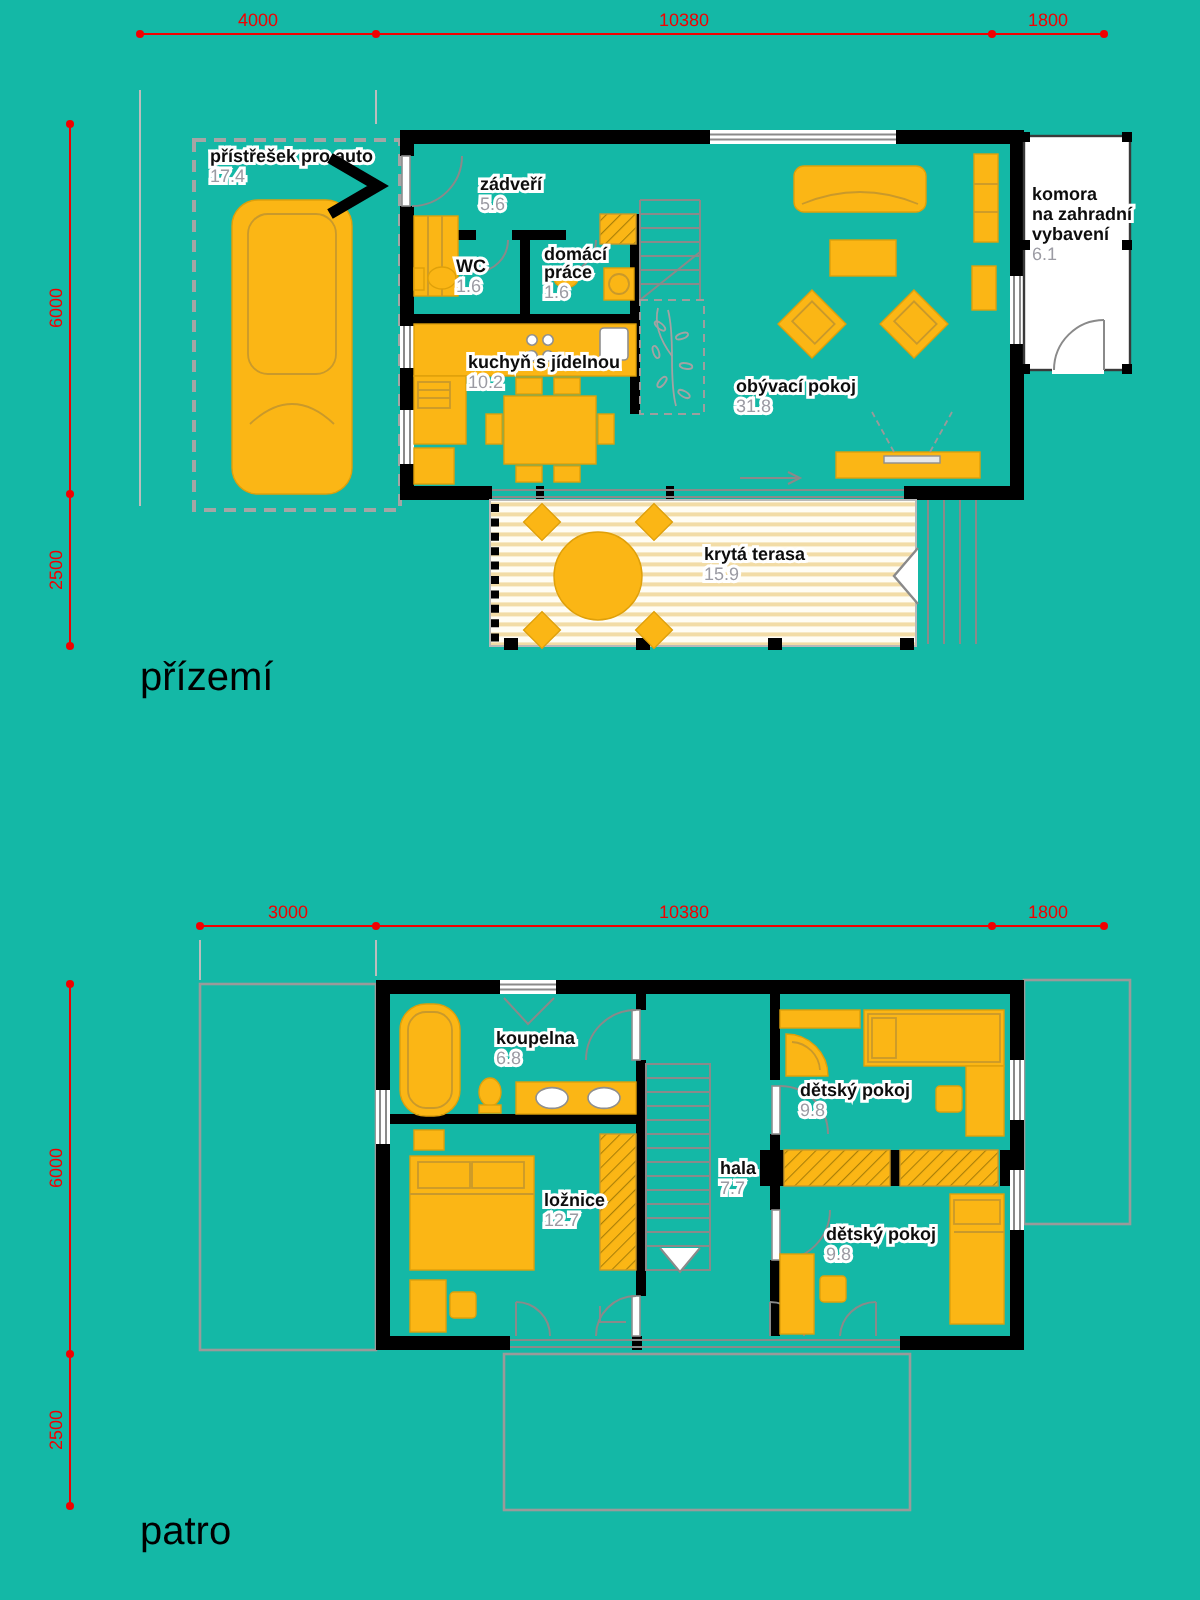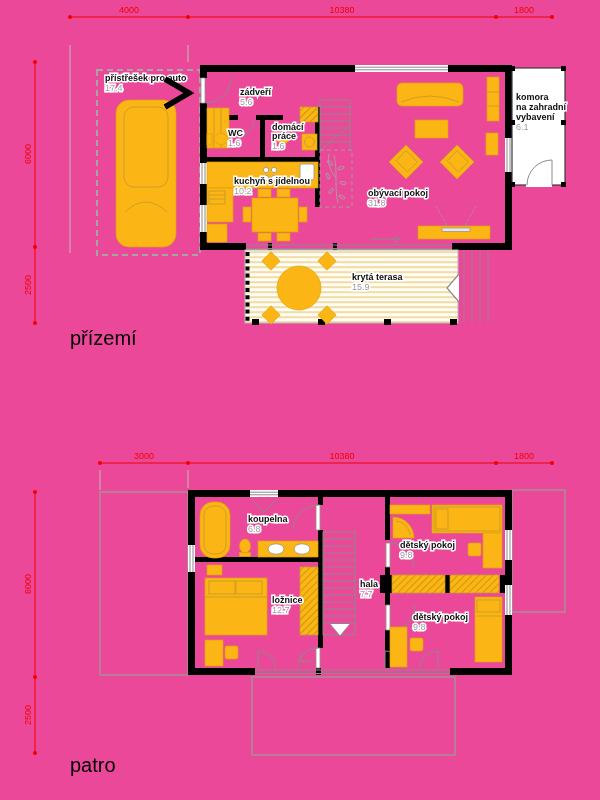--- a/index.html
+++ b/index.html
@@ -1,16 +1,16 @@
 <!DOCTYPE html>
 <html><head>
 <meta charset="utf-8">
 <style>
   html,body{margin:0;padding:0;background:#fff;}
-  .canvas{width:600px;height:800px;position:relative;background:#ec4899;}
+  .canvas{width:600px;height:800px;position:relative;background:#14b8a6;}
   svg{display:block;}
   text{font-family:"Liberation Sans","DejaVu Sans",sans-serif;}
   .rn{font-size:9px;font-weight:bold;fill:#0d0d0d;paint-order:stroke;stroke:#fff;stroke-width:3px;}
   .ra{font-size:9px;fill:#9b9ba3;paint-order:stroke;stroke:#fff;stroke-width:3px;}
   .dim{font-size:9px;fill:#f20000;}
   .ttl{font-size:20px;fill:#000;}
   .wall{fill:#000;stroke:none;}
   .furn{fill:#FBB615;stroke:#DFA00A;stroke-width:.7;}
   .det{fill:none;stroke:#C9992B;stroke-width:.9;}
   .whit{fill:#fff;stroke:#8f8f8f;stroke-width:.8;}

